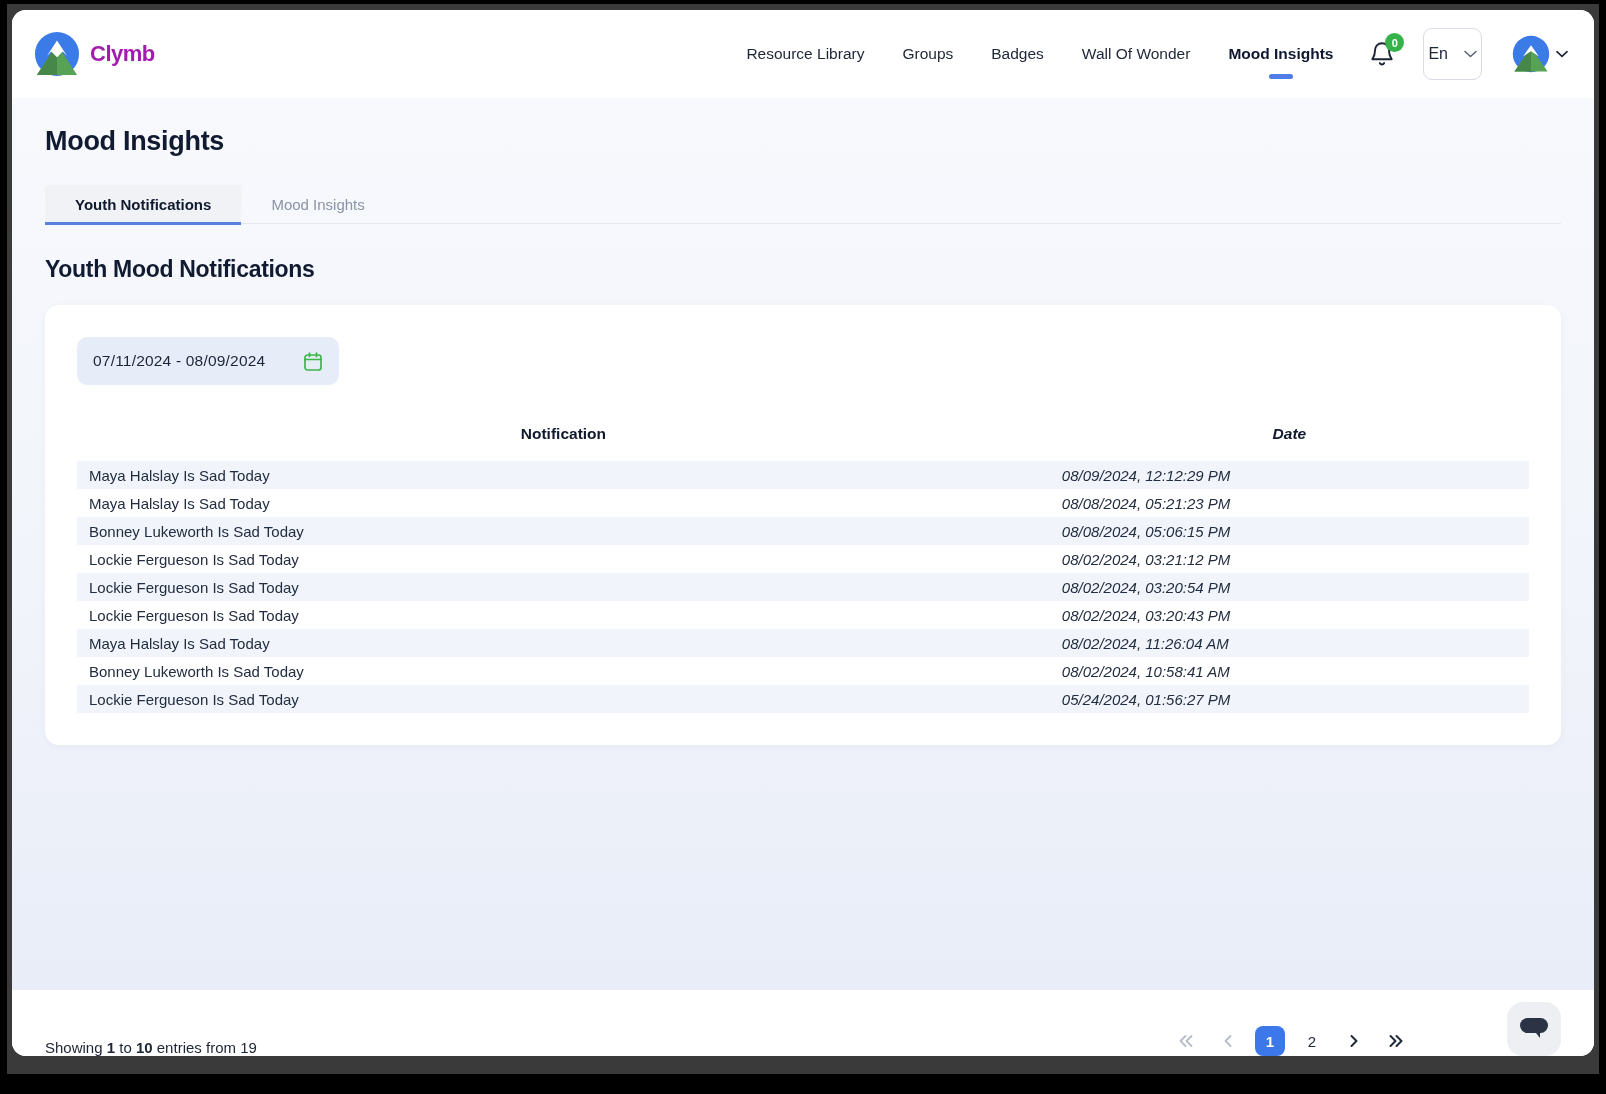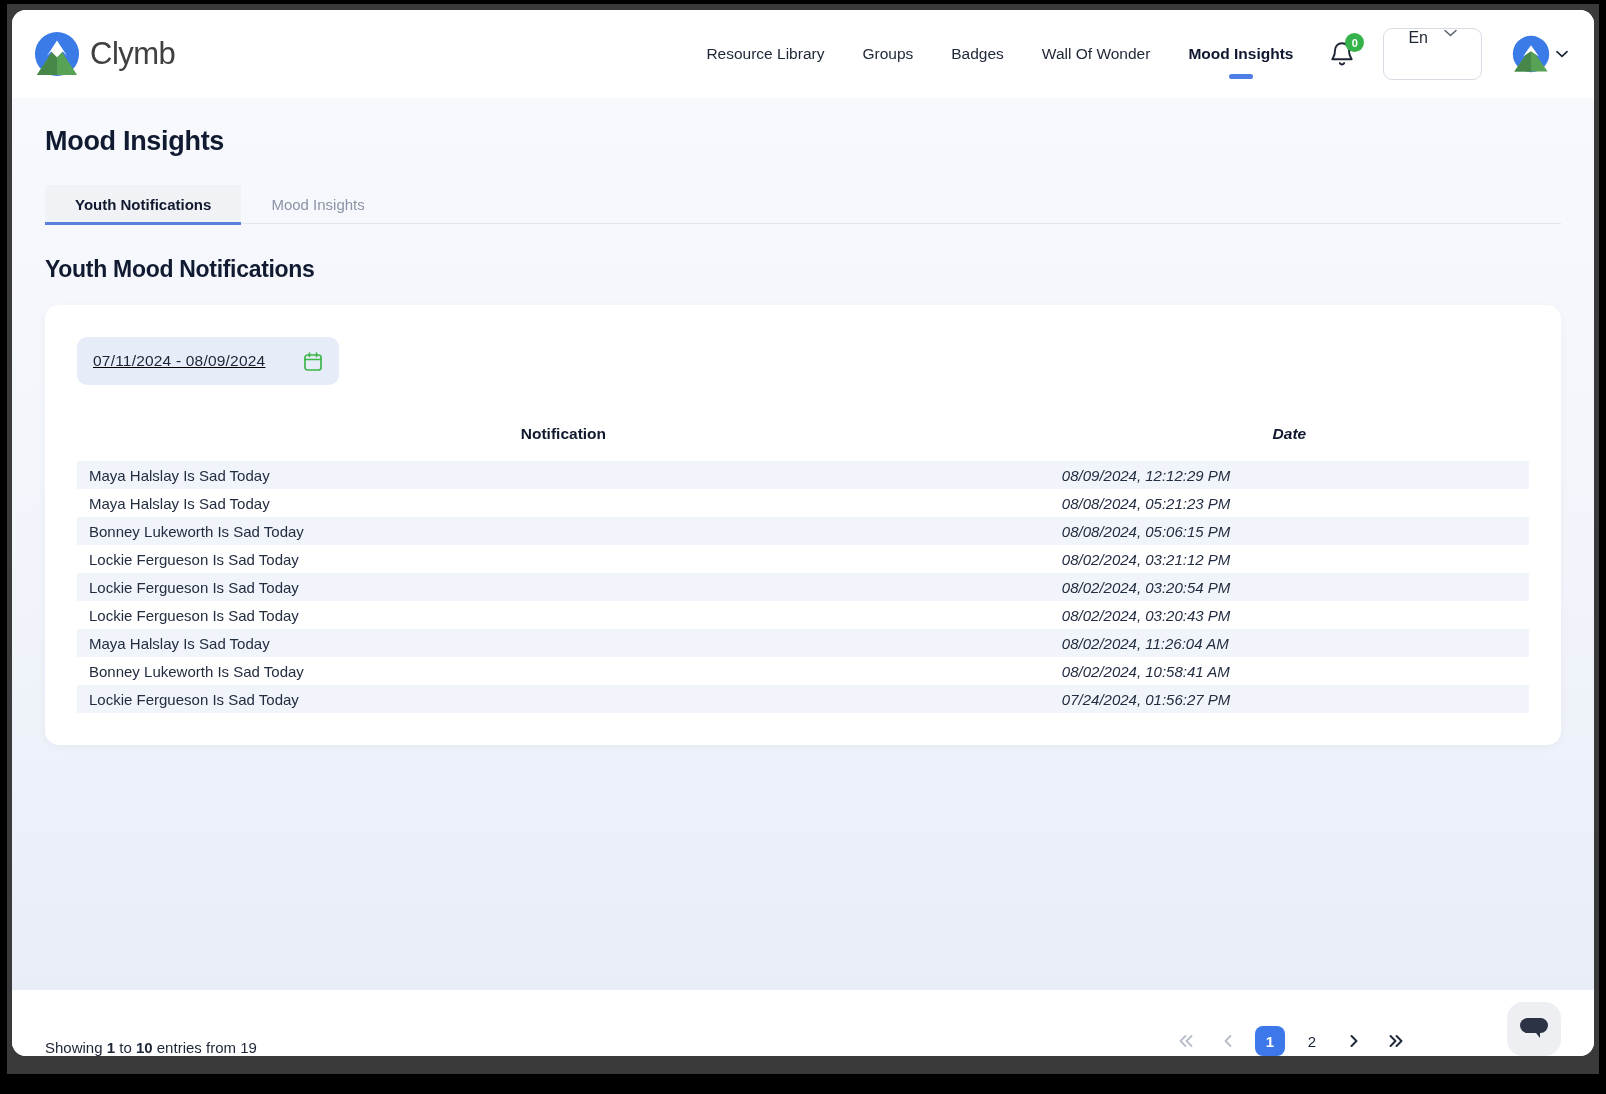--- a/index.html
+++ b/index.html
@@ -4,47 +4,47 @@
 <style>
   * { margin:0; padding:0; box-sizing:border-box; }
   html,body { width:1606px; height:1094px; }
   body { background:#000; font-family:"Liberation Sans", sans-serif; position:relative; overflow:hidden; }
   .surface { position:absolute; left:7px; top:4px; right:7px; bottom:20px; background:#3a3a3a; }
   .app { position:absolute; left:12px; top:10px; right:12px; bottom:38px; background:#fff; border-radius:14px; overflow:hidden; display:flex; flex-direction:column; }
 
   
   .navbar { height:88px; flex:0 0 88px; background:#fff; display:flex; align-items:center; padding:0 26px 0 22px; }
   .brand { display:flex; align-items:center; gap:10px; }
-  .brand-name { font-size:31px; font-weight:400; color:#404040; letter-spacing:-0.5px; }
+  .brand-name { font-size:22px; font-weight:700; color:#a21caf; letter-spacing:-0.5px; }
   .nav-links { margin-left:auto; display:flex; align-items:center; gap:38px; }
   .nav-item { position:relative; font-size:15.5px; color:#1d2636; font-weight:500; cursor:pointer; padding:10px 0; }
   .nav-item.active { font-weight:800; color:#0f1830; }
   .nav-item.active::after { content:""; position:absolute; left:50%; transform:translateX(-50%); bottom:-6px; width:24px; height:5px; border-radius:3px; background:#4d7de5; }
   .bell-wrap { position:relative; margin-left:34px; cursor:pointer; width:30px; height:34px; display:flex; align-items:center; justify-content:center; }
   .bell-badge { position:absolute; top:-4px; right:-7px; min-width:19px; height:19px; border-radius:50%; background:#35b34a; color:#fff; font-size:11px; font-weight:700; display:flex; align-items:center; justify-content:center; }
-  .lang-select { margin-left:26px; border:1px solid #d7dce4; border-radius:9px; height:52px; padding:0 24px; display:flex; align-items:flex-start; gap:16px; cursor:pointer; background:#fff; }
+  .lang-select { margin-left:26px; border:1px solid #d7dce4; border-radius:9px; height:52px; padding:0 4px; display:flex; align-items:center; gap:16px; cursor:pointer; background:#fff; }
   .lang-label { font-size:16px; color:#1d2636; }
   .avatar-wrap { margin-left:30px; display:flex; align-items:center; gap:6px; cursor:pointer; }
 
   
   .content { flex:1; background:linear-gradient(180deg,#f7f9fd 0%, #f1f4fa 55%, #e9edf8 100%); padding:20px 33px 0 33px; overflow:hidden; }
   .page-title { font-size:27px; font-weight:800; color:#101a30; margin-top:8px; letter-spacing:-0.3px; }
   .tabs { display:flex; margin-top:28px; border-bottom:1px solid #e2e6ee;align-items:center; }
   .tab { position:relative; height:38px; padding:0 30px; display:flex; align-items:center; font-size:15px; cursor:pointer; }
   .tab.active { background:#f0f2f6; font-weight:800; color:#10192e; }
   .tab.active::after { content:""; position:absolute; left:0; right:0; bottom:-2px; height:3px; background:#5781dd; }
   .tab.inactive { color:#8b94a5; font-weight:500; }
   .section-title { font-size:23px; font-weight:800; color:#101a30; margin-top:32px; letter-spacing:-0.3px; }
 
   .card { margin-top:22px; background:#fff; border-radius:14px; padding:32px; box-shadow:0 2px 8px rgba(20,40,80,0.04); }
   .filters { display:flex; gap:17px; }
   .select-box { width:264px; height:48px; background:#e7edf8; border-radius:10px; display:flex; align-items:center; padding:0 16px; cursor:pointer; }
   .select-placeholder { color:#8b94a5; font-size:15px; margin-left:10px; }
   .select-box .chev { margin-left:auto; }
-  .date-box { width:262px; height:48px; background:#e7edf8; border-radius:10px; display:flex; align-items:center; padding:0 16px; cursor:pointer;text-decoration:underline; }
+  .date-box { width:262px; height:48px; background:#e7edf8; border-radius:10px; display:flex; align-items:center; padding:0 16px; cursor:pointer; }
   .date-text { color:#1c2538; font-size:15.5px; letter-spacing:0.2px; }
   .date-box .cal { margin-left:auto; }
 
   table.notif { width:100%; border-collapse:collapse; margin-top:28px; }
   table.notif th { text-align:center; font-size:15.5px; font-weight:800; color:#10192e; padding:12px 12px 18px 12px; }
   table.notif td { font-size:15px; color:#232d40; padding:0 12px; height:28px; }
   table.notif tbody tr:nth-child(odd) { background:#f1f5fb; }
   table.notif th.col-date, table.notif td.col-date { width:33%;font-style:italic; }
 
   
@@ -185,21 +185,21 @@
           <tr>
               <td>Maya Halslay Is Sad Today</td>
               <td class="col-date">08/02/2024, 11:26:04 AM</td>
             </tr>
           <tr>
               <td>Bonney Lukeworth Is Sad Today</td>
               <td class="col-date">08/02/2024, 10:58:41 AM</td>
             </tr>
           <tr>
               <td>Lockie Fergueson Is Sad Today</td>
-              <td class="col-date">07/24/2024, 01:56:27 PM</td>
+              <td class="col-date">05/24/2024, 01:56:27 PM</td>
             </tr>
         </tbody>
       </table>
     </div>
   </div>
 
   <div class="footer">
     <div class="showing">
       <span>Showing</span>
       <b>1</b>

